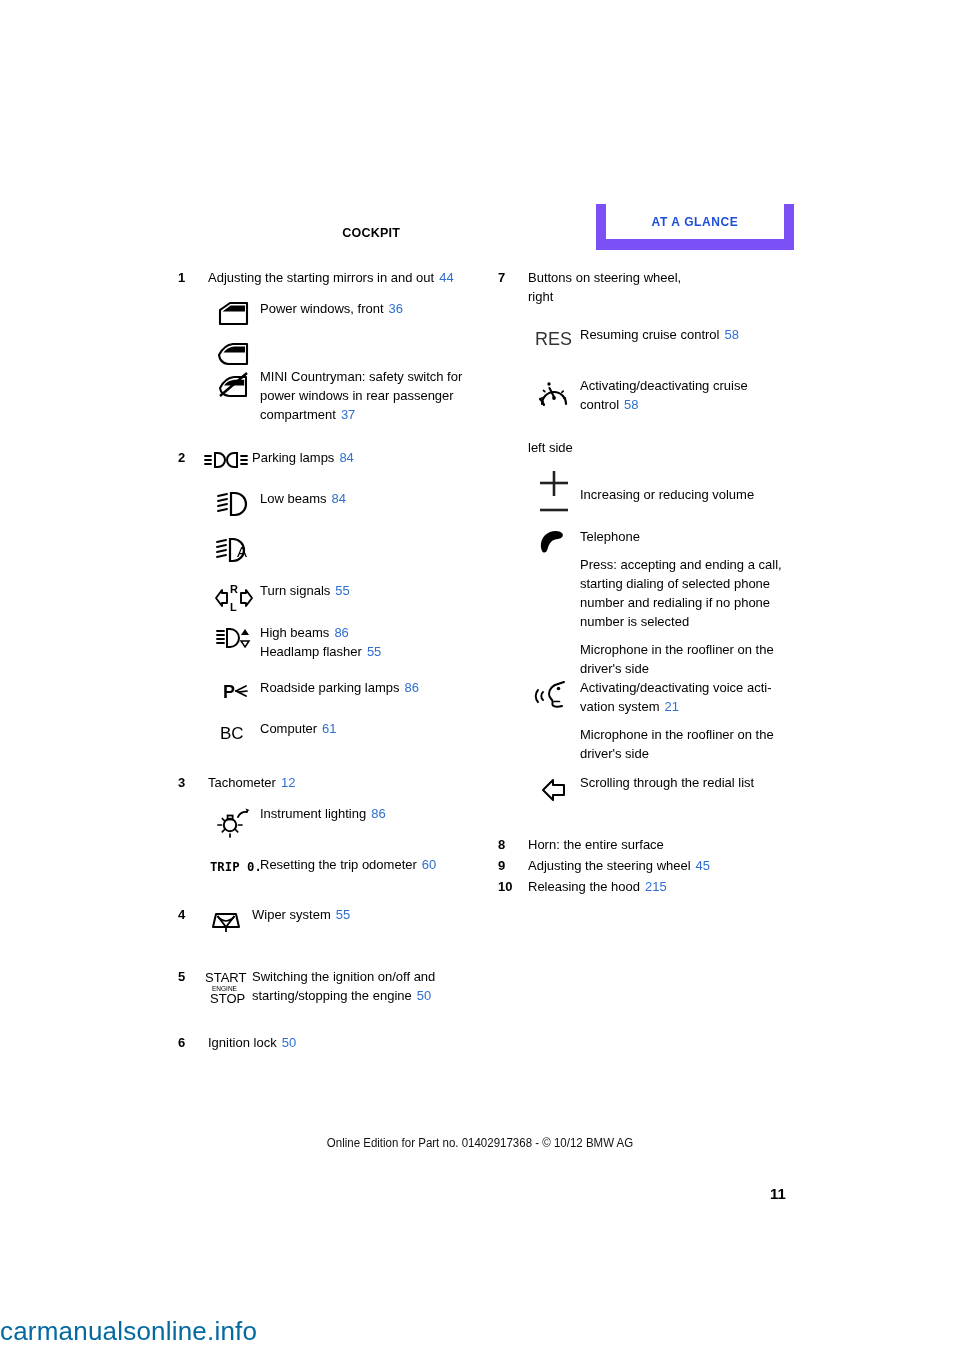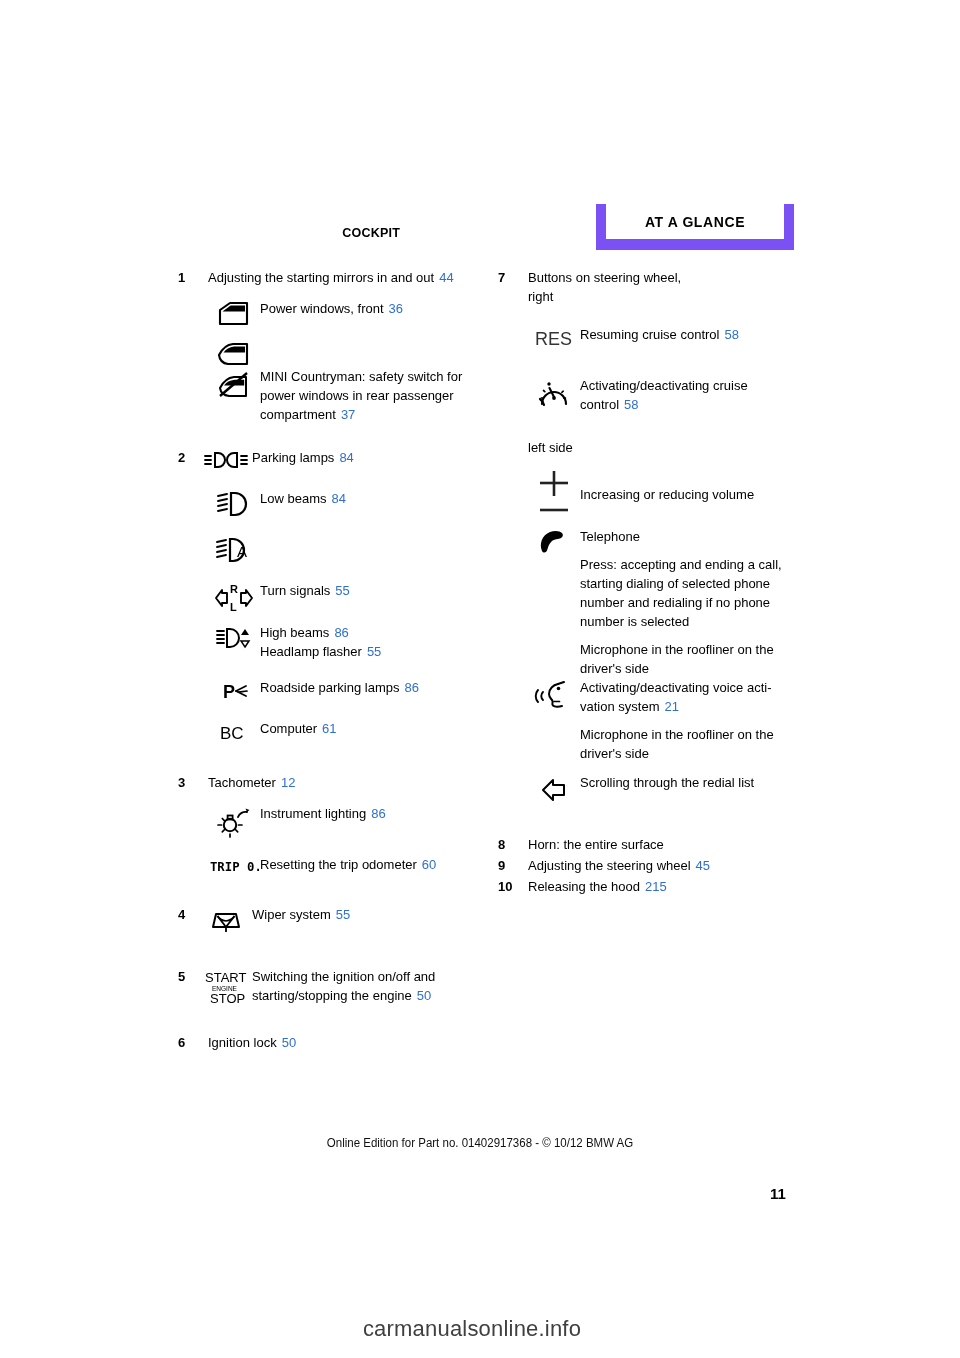--- a/index.html
+++ b/index.html
@@ -49,24 +49,24 @@
     left: 10px;
     top: 0px;
     width: 178px;
     height: 35px;
     background: #ffffff;
     display: flex;
     align-items: center;
     justify-content: center;
   }
   .header-tab-text {
-    font-size: 14px;
+    font-size: 12px;
     font-weight: bold;
     letter-spacing: 0.6px;
-    color: #000000;
+    color: #1d4ed8;
   }
 
   
   .col {
     position: absolute;
     top: 268px;
     width: 320px;
   }
   .col-left { left: 178px; }
   .col-right { left: 498px; }
@@ -148,23 +148,23 @@
     top: 1185px;
     font-size: 15px;
     font-weight: bold;
     color: #000;
   }
   .watermark {
     position: absolute;
     left: 0;
     top: 1316px;
     width: 944px;
-    text-align: center;
-    font-size: 22px;
-    color: #404040;
+    text-align: left;
+    font-size: 26px;
+    color: #0369a1;
     letter-spacing: 0.2px;
   }
 
   svg { display: block; }
 </style>
 </head>
 <body>
 
 <div class="header">
   <div class="header-left-label">COCKPIT</div>

